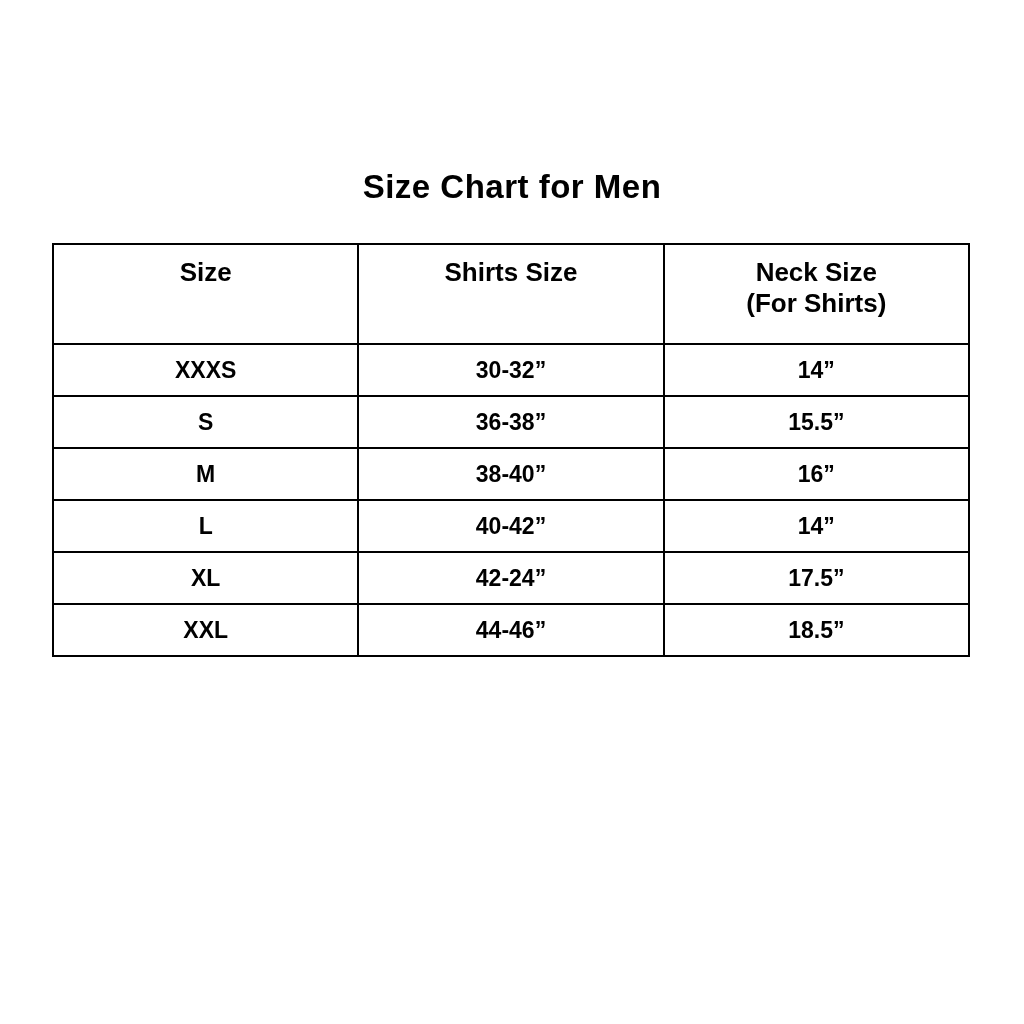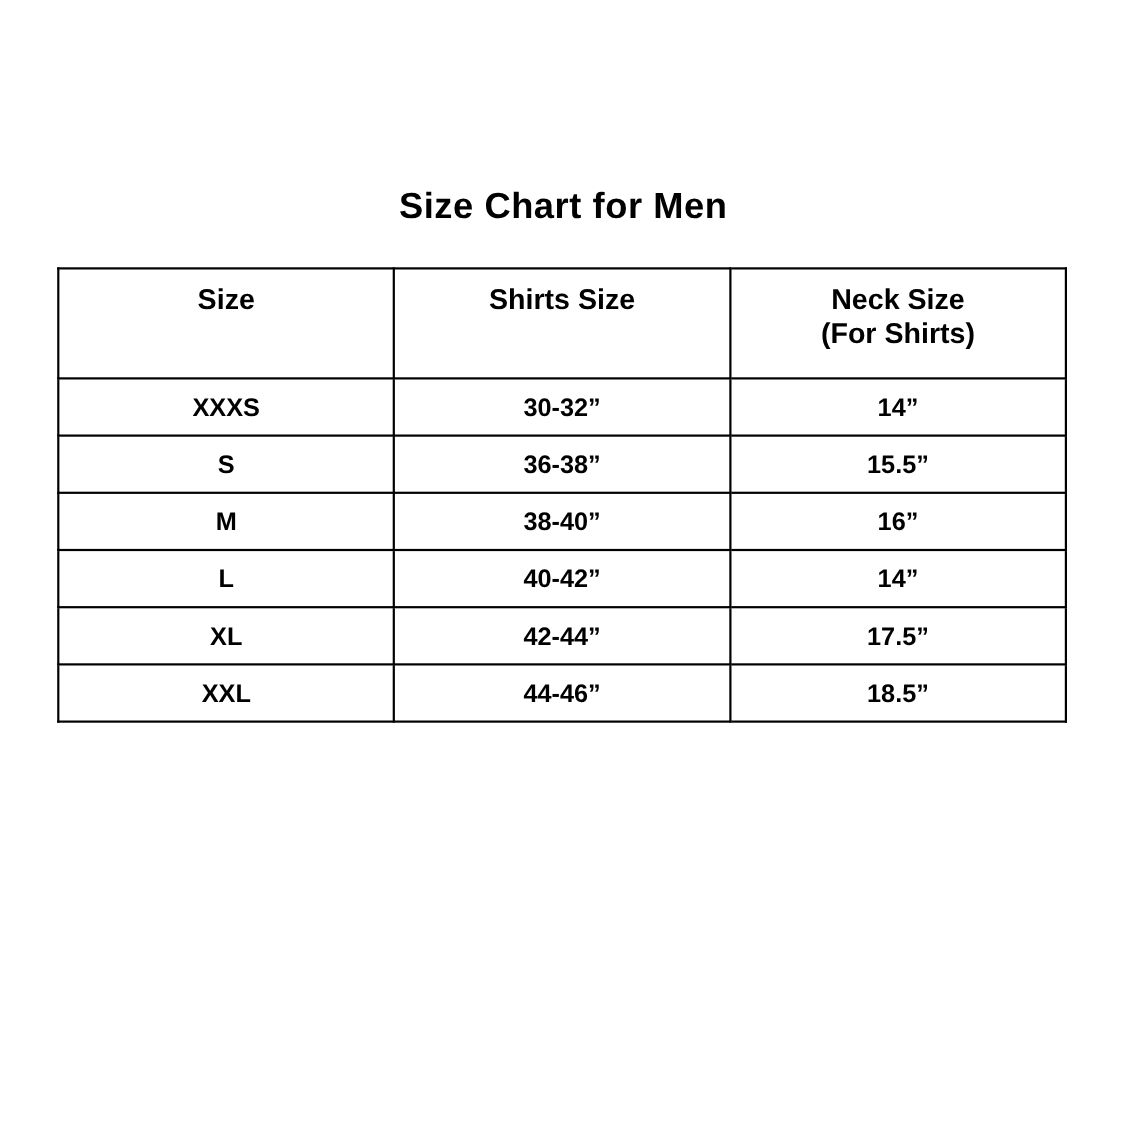--- a/index.html
+++ b/index.html
@@ -86,21 +86,21 @@
       <td>38-40”</td>
       <td>16”</td>
     </tr>
     <tr>
       <td>L</td>
       <td>40-42”</td>
       <td>14”</td>
     </tr>
     <tr>
       <td>XL</td>
-      <td>42-44”</td>
+      <td>42-24”</td>
       <td>17.5”</td>
     </tr>
     <tr>
       <td>XXL</td>
       <td>44-46”</td>
       <td>18.5”</td>
     </tr>
   </tbody>
 </table>
 

